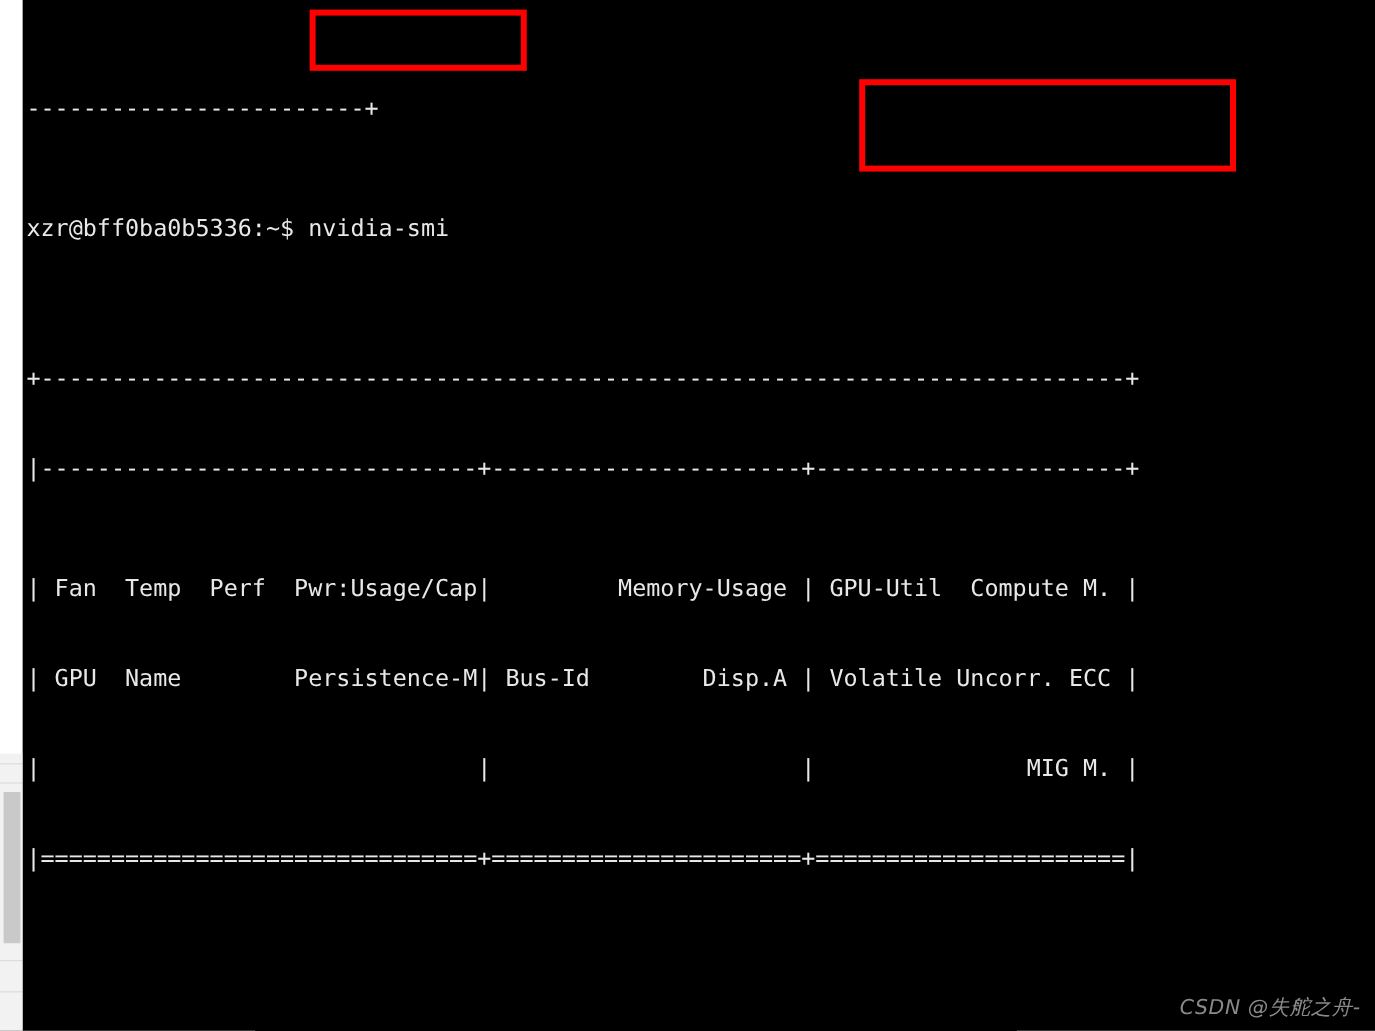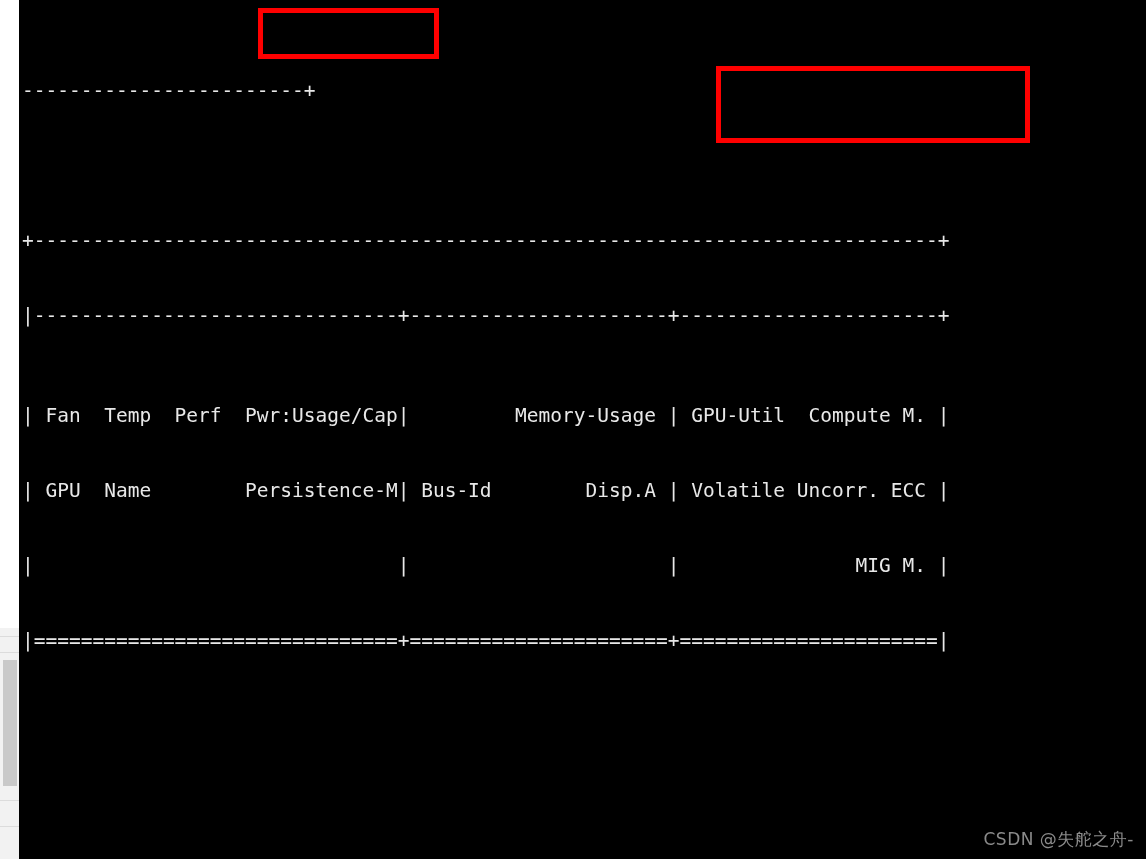--- a/index.html
+++ b/index.html
@@ -86,40 +86,42 @@
   
   .watermark {
     position: absolute;
     right: 12px;
     bottom: 8px;
     color: #8a8a8a;
     font-family: "DejaVu Sans", "Liberation Sans", sans-serif;
     font-size: 17px;
     letter-spacing: 0.5px;
     white-space: pre;
+    font-style: italic;
   }
 </style>
 </head>
 <body>
 
 <div id="screen">
 
   <div class="page-strip"></div>
   <div class="strip-lower"></div>
   <div class="strip-tick" style="top:636px;"></div>
   <div class="strip-tick" style="top:652px;"></div>
   <div class="strip-tick" style="top:800px;"></div>
   <div class="strip-tick" style="top:826px;"></div>
   <div class="scroll-thumb"></div>
 
   <div class="term">
     <div class="term-lines">
 
       <div class="line">------------------------+</div>
 
+      <div class="line"><span>xzr@bff0ba0b5336:~$ </span><span>nvidia-smi</span></div>
 
 
       <div class="line">+-----------------------------------------------------------------------------+</div>
       <div class="line">|-------------------------------+----------------------+----------------------+</div>
 
       <div class="line">| Fan  Temp  Perf  Pwr:Usage/Cap|         Memory-Usage | GPU-Util  Compute M. |</div>
       <div class="line">| GPU  Name        Persistence-M| Bus-Id        Disp.A | Volatile Uncorr. ECC |</div>
       <div class="line">|                               |                      |               MIG M. |</div>
       <div class="line">|===============================+======================+======================|</div>
 

